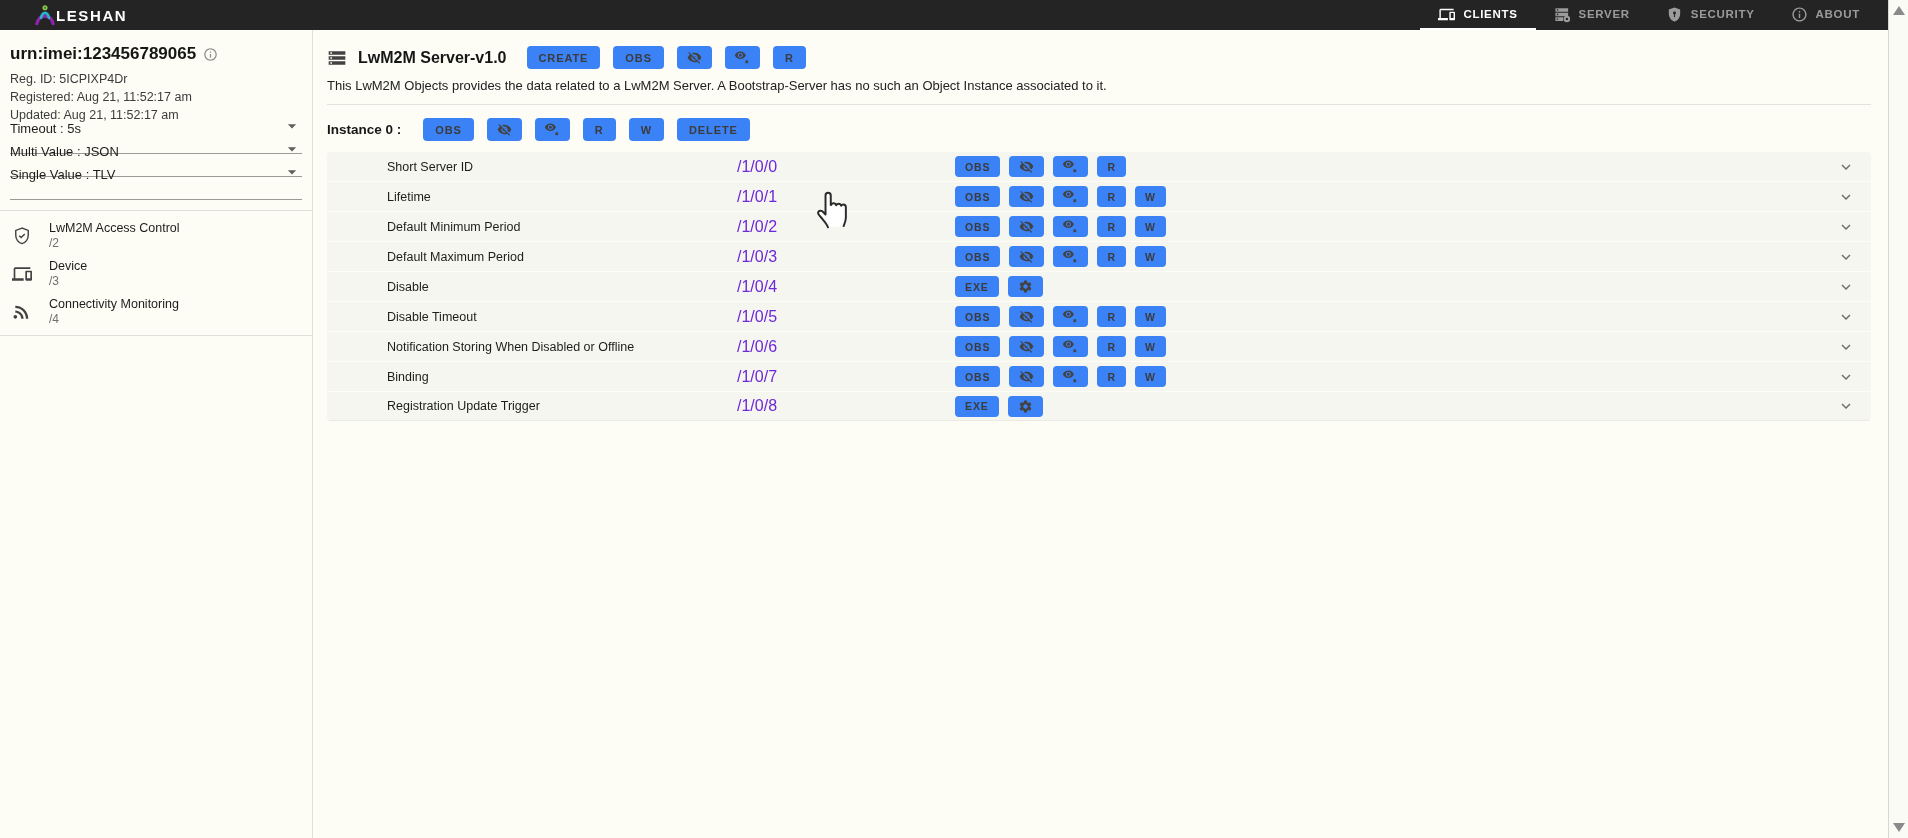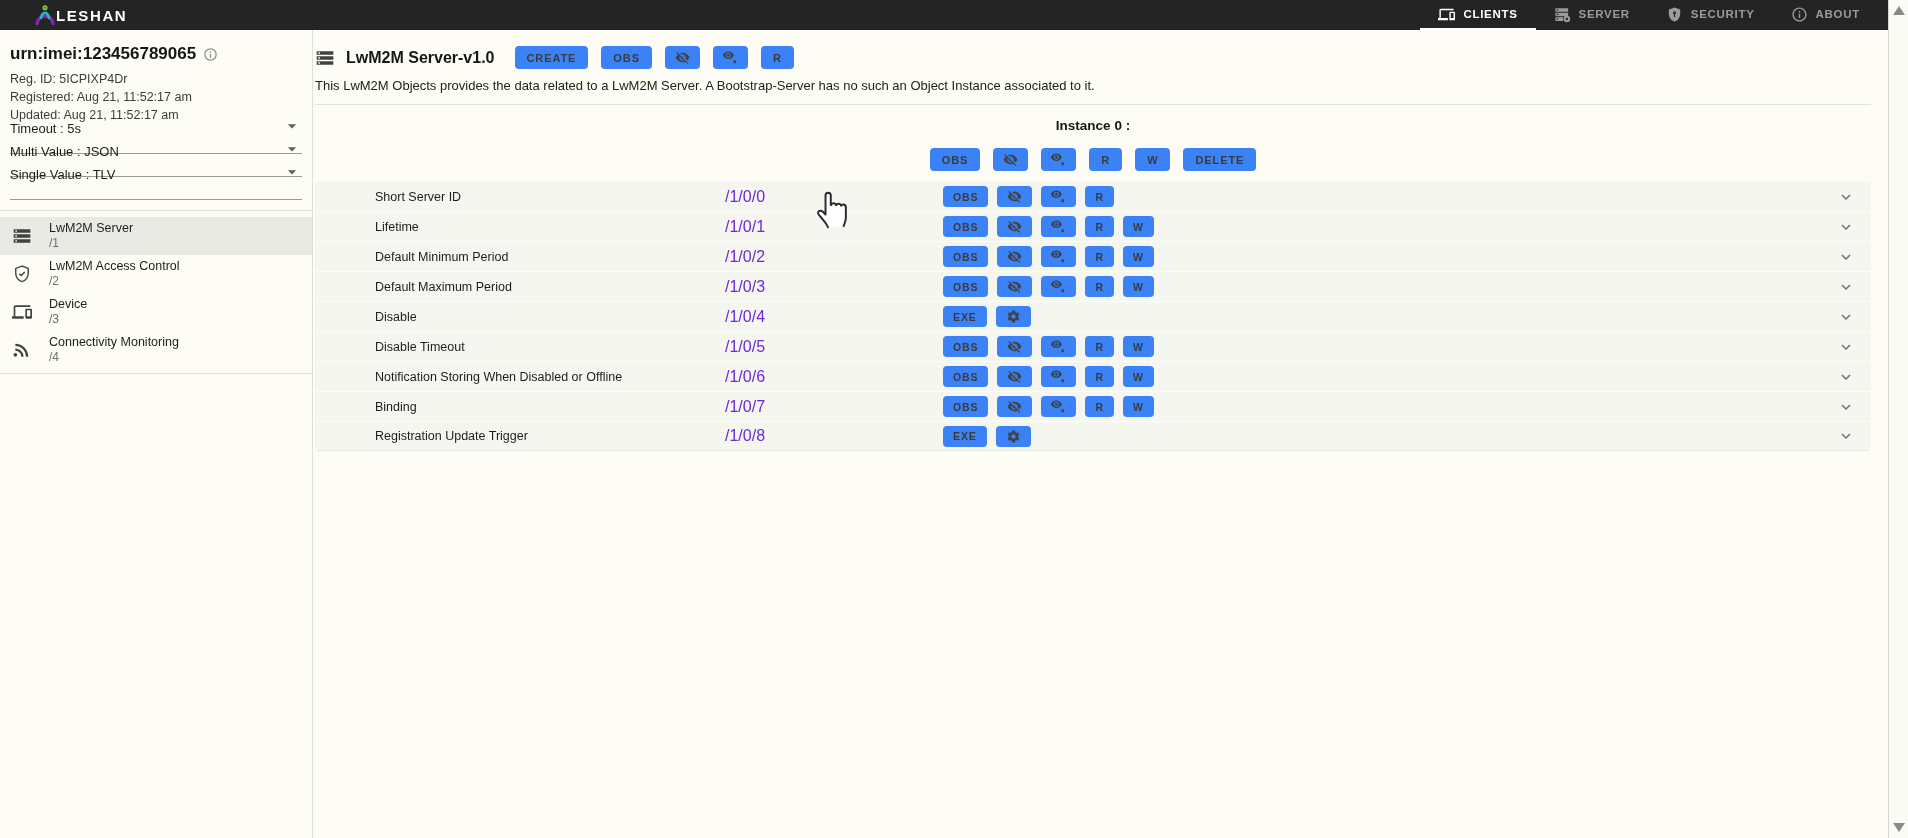--- a/index.html
+++ b/index.html
@@ -34,32 +34,32 @@
   .side-divider { height:1px; background:#e0e0da; margin-top:10px; }
   .obj-list { margin-top:6px; }
   .obj-item { display:flex; align-items:center; gap:17px; height:38px; padding:0 10px 0 12px; cursor:pointer; }
   .obj-item.selected { background:#eaeae4; }
   .obj-icon { color:#424242; display:flex; }
   .obj-text { display:flex; flex-direction:column; line-height:15px; }
   .obj-name { font-size:12.5px; color:#1d1d1d; }
   .obj-path { font-size:12px; color:#6f6f6f; }
 
   
-  .main { position:absolute; left:314px; top:30px; right:20px; bottom:0; padding:0 17px 0 1px; }
+  .main { position:absolute; left:314px; top:30px; right:20px; bottom:0; padding:0 17px 0 13px; }
   .obj-header { display:flex; align-items:center; gap:11px; margin-top:16px; }
   .obj-header .hdr-ic { color:#424242; display:flex; }
   .obj-title { font-size:16px; font-weight:bold; color:#161616; margin-right:9px; }
   .chips { display:flex; gap:13px; align-items:center; }
   .chip { border:none; background:#3b82f6; color:#3b3b3b; font-family:inherit; font-size:11px;
           font-weight:bold; letter-spacing:.9px; height:23px; padding:0 12px; border-radius:4px;
           cursor:pointer; display:inline-flex; align-items:center; justify-content:center; }
   .chip-icon { padding:0 10px; color:#424242; }
   .description { font-size:13px; color:#222222; margin-top:9px; }
   .main-divider { height:1px; background:#e3e3dd; margin-top:11px; }
-  .instance-row { display:flex; align-items:center; gap:15px; margin-top:13px;flex-direction:column; }
+  .instance-row { display:flex; align-items:center; gap:22px; margin-top:13px; }
   .instance-label { font-size:13.5px; font-weight:bold; color:#161616; }
   .rtable { margin-top:11px; border-radius:4px; overflow:hidden; }
   .rrow { display:grid; grid-template-columns:410px 218px 1fr 48px; align-items:center; height:29px;
           background:#f6f6f0; margin-bottom:1px; }
   .rrow:last-child { margin-bottom:0; border-bottom:1px solid #eaeae4; }
   .rname { padding-left:60px; font-size:12.5px; color:#1d1d1d; }
   .rpath { font-size:16px; color:#6d28d9; }
   .ractions { display:flex; gap:9px; align-items:center; }
   .ractions .chip { height:21px; font-size:10.5px; padding:0 10px; }
   .rchev { display:flex; justify-content:flex-end; padding-right:16px; color:#6f6f6f; cursor:pointer; }
@@ -161,31 +161,20 @@
             <span class="select-caret">
               <svg width="20" height="20" viewBox="0 0 24 24" fill="currentColor">
                 <path d="M7 10l5 5 5-5z"></path>
               </svg>
             </span>
           </div>
         </div>
     </div>
     <div class="side-divider"></div>
     <div class="obj-list" id="obj-list">
-        <div class="obj-item selected">
-          <span class="obj-icon">
-            <svg width="20" height="20" viewBox="0 0 24 24" fill="currentColor">
-              <path d="M2 20h20v-4H2v4zm2-3h2v2H4v-2zM2 4v4h20V4H2zm4 3H4V5h2v2zm-4 7h20v-4H2v4zm2-3h2v2H4v-2z"></path>
-            </svg>
-          </span>
-          <span class="obj-text">
-            <span class="obj-name">LwM2M Server</span>
-            <span class="obj-path">/1</span>
-          </span>
-        </div>
         <div class="obj-item">
           <span class="obj-icon">
             <svg width="20" height="20" viewBox="0 0 24 24" fill="currentColor">
               <path d="M12 2.5 4.5 5.3v5.9c0 4.6 3.1 8.9 7.5 10 4.4-1.1 7.5-5.4 7.5-10V5.3L12 2.5z" fill="none" stroke="currentColor" stroke-width="1.7"></path>
               <path d="M8.7 11.6l2.3 2.3 4.3-4.3" fill="none" stroke="currentColor" stroke-width="1.7"></path>
             </svg>
           </span>
           <span class="obj-text">
             <span class="obj-name">LwM2M Access Control</span>
             <span class="obj-path">/2</span>

